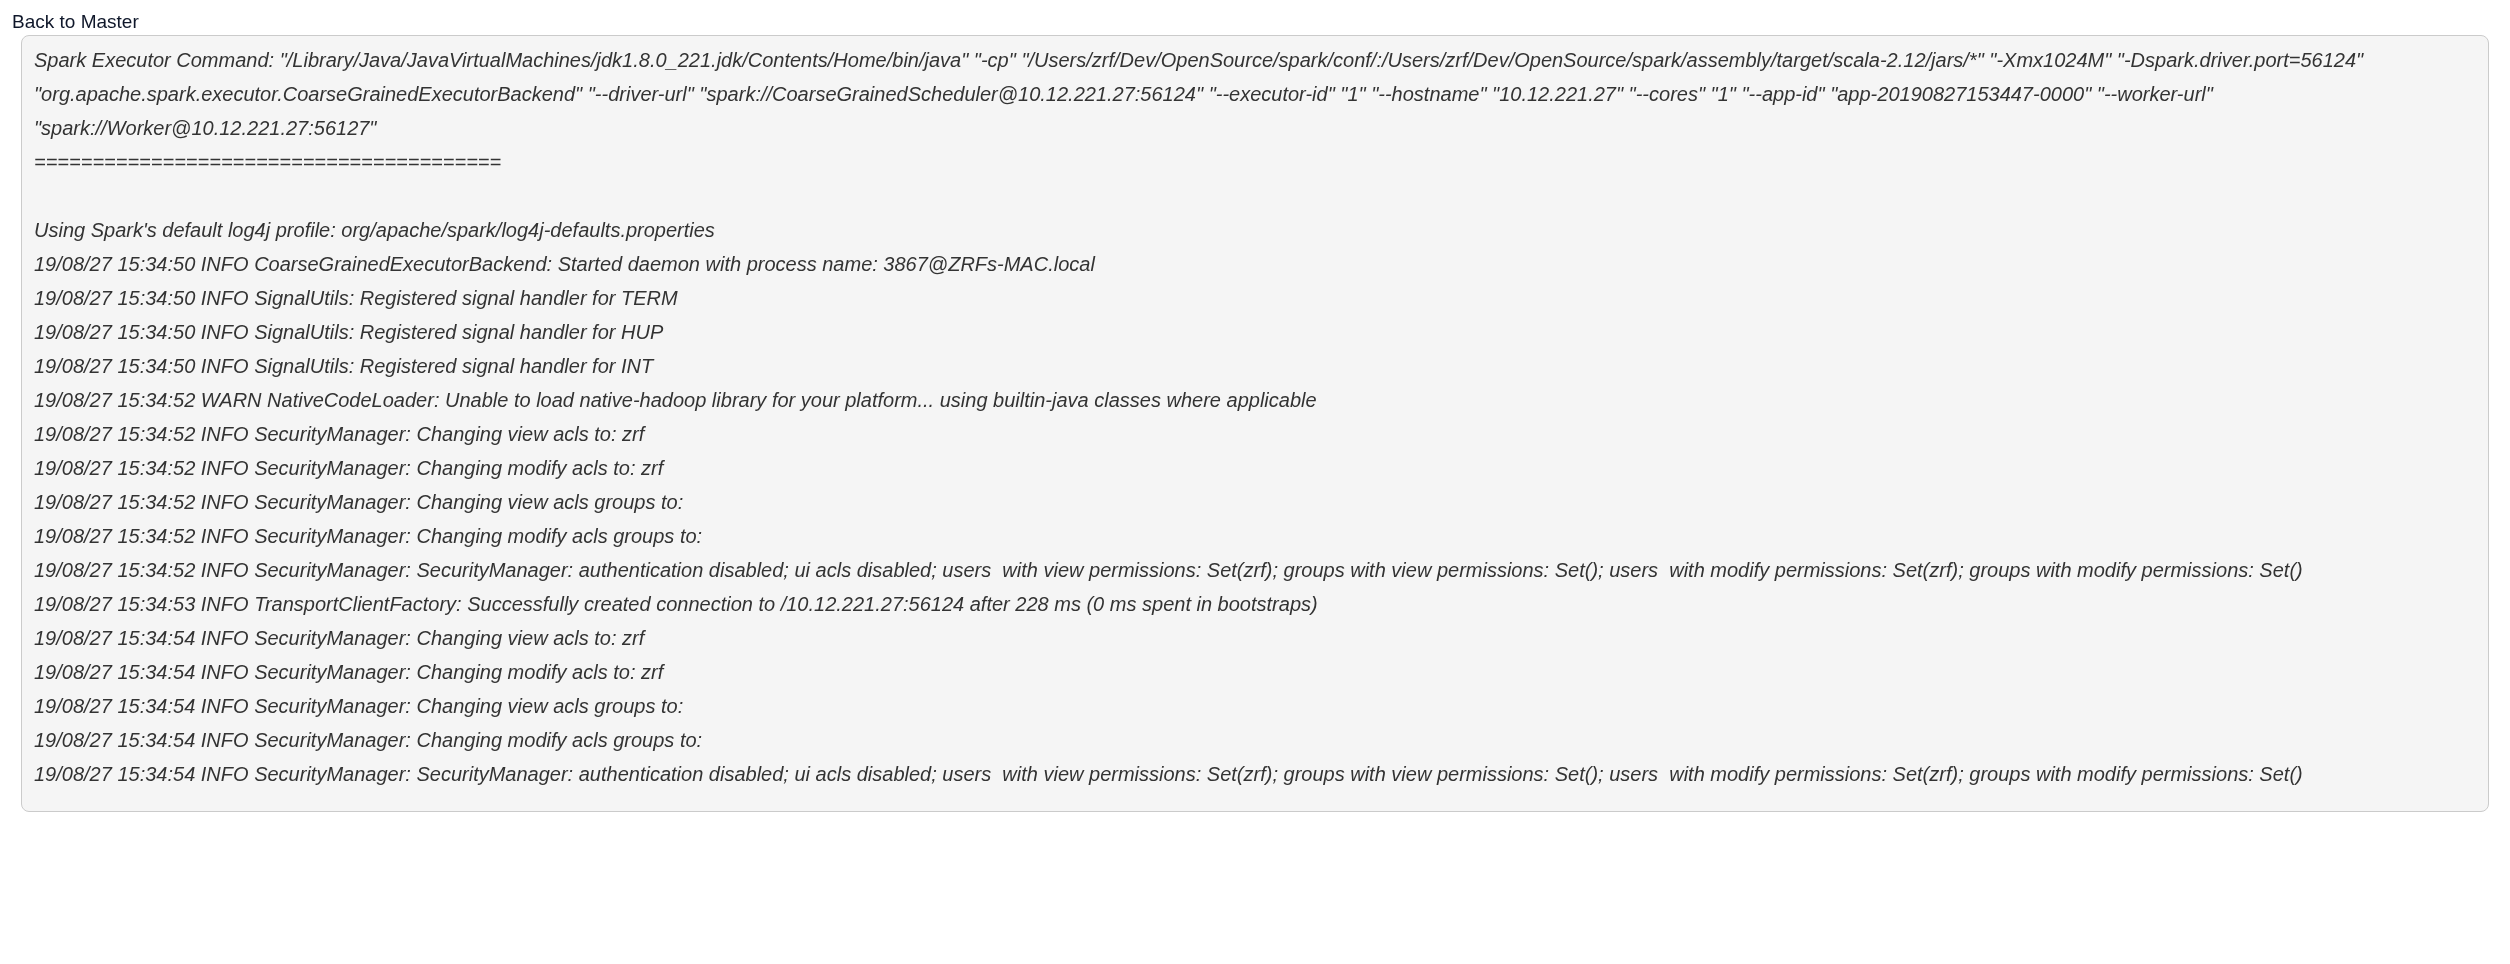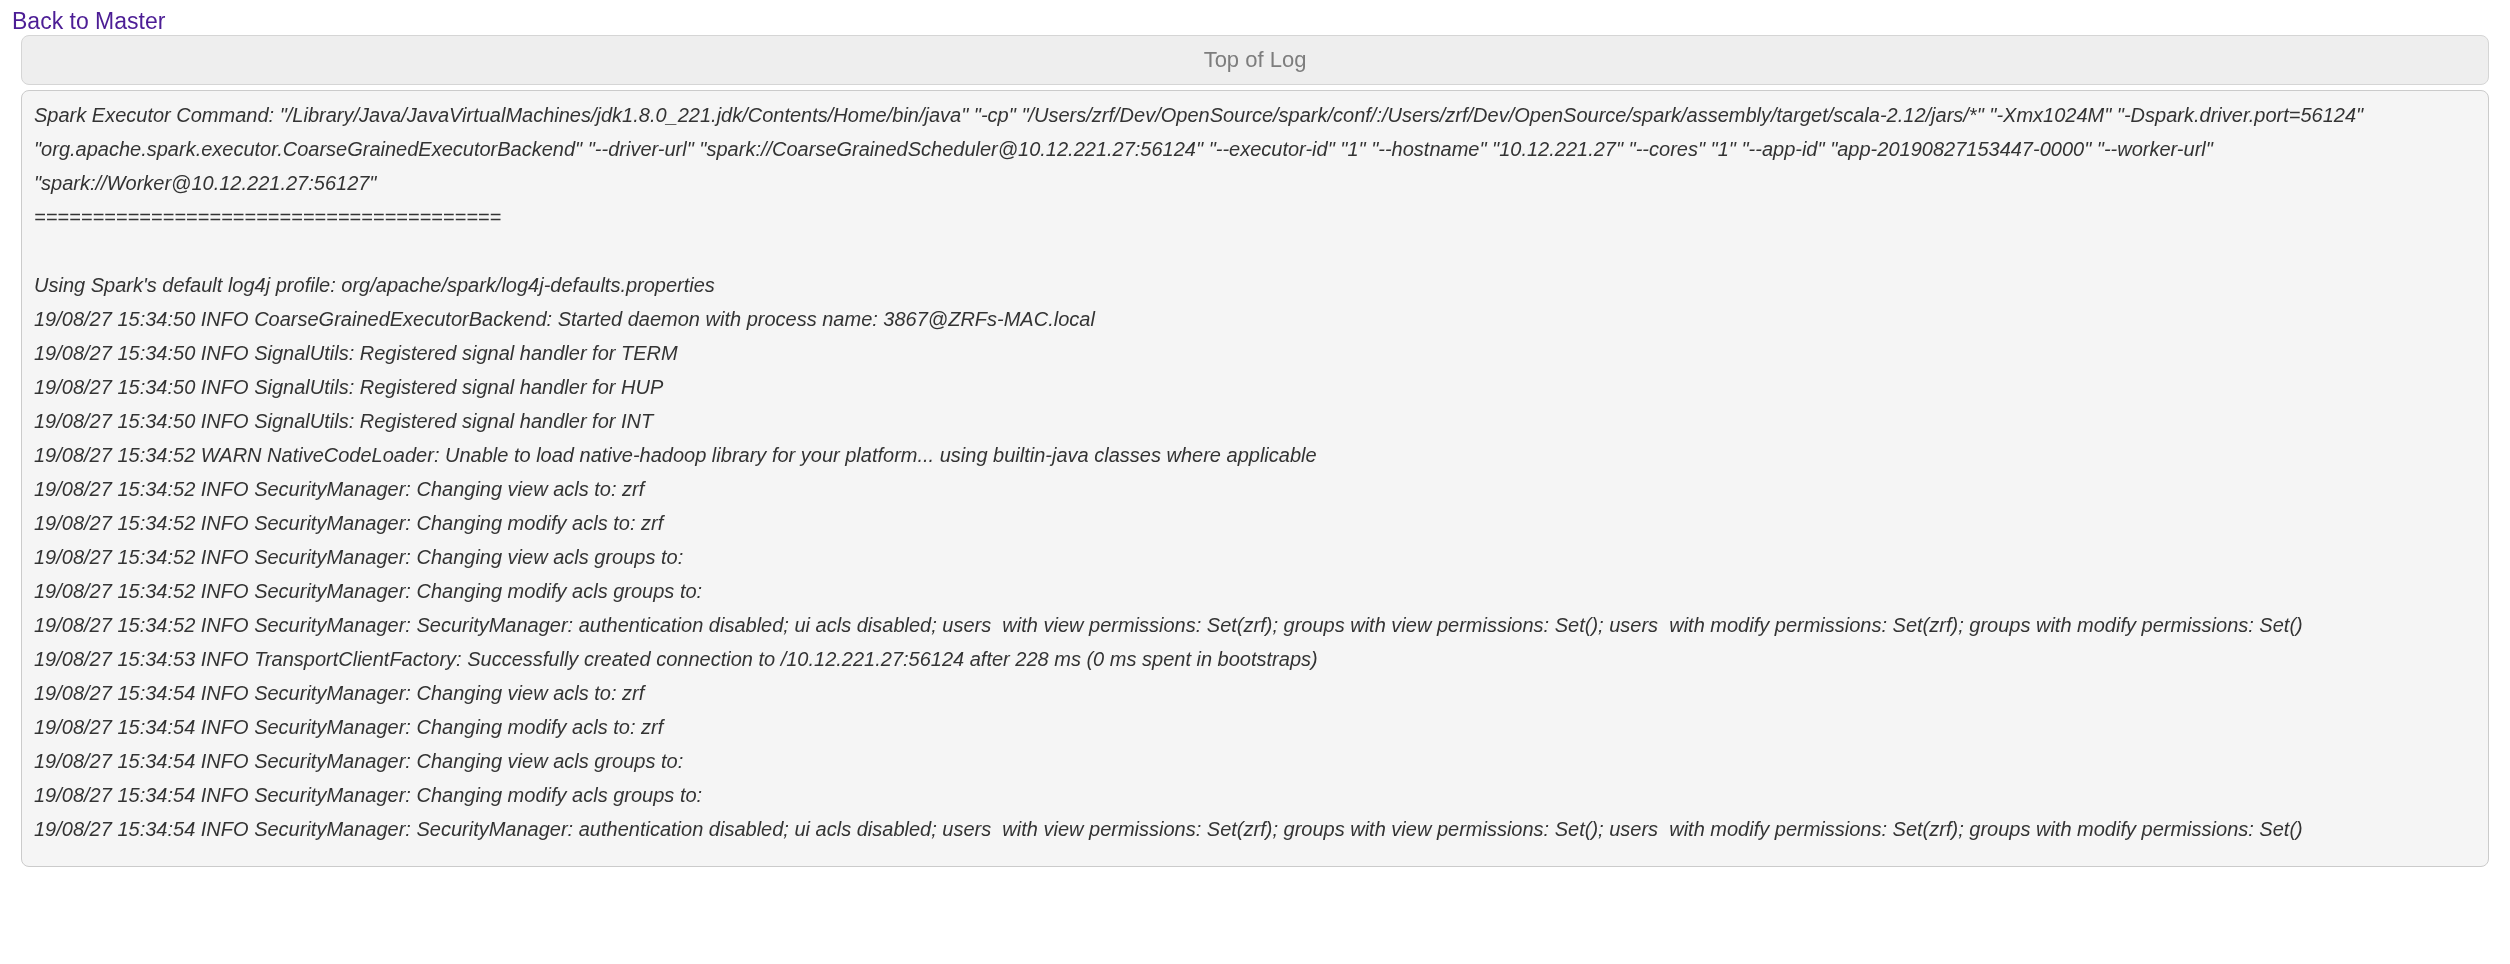--- a/index.html
+++ b/index.html
@@ -15,23 +15,23 @@
     color: #333333;
   }
   .page {
     padding: 6px 10px 0 10px;
   }
   .nav-row {
     margin: 2px 0 0 2px;
   }
   .back-link {
     display: inline-block;
-    font-size: 23px;
+    font-size: 19px;
     line-height: 27px;
-    color: #4c1d95;
+    color: #0f172a;
     text-decoration: none;
     cursor: pointer;
   }
   .byte-range {
     margin: 26px 0 22px 2px;
     font-size: 23px;
     line-height: 27px;
     color: #383838;
   }
   .top-alert {
@@ -66,21 +66,20 @@
 </head>
 <body>
 
 <div class="page">
 
   <div class="nav-row">
     <a class="back-link">Back to Master</a>
   </div>
 
 
-  <div class="top-alert">Top of Log</div>
 
   <div class="log-box">
     <pre class="log-text">Spark Executor Command: "/Library/Java/JavaVirtualMachines/jdk1.8.0_221.jdk/Contents/Home/bin/java" "-cp" "/Users/zrf/Dev/OpenSource/spark/conf/:/Users/zrf/Dev/OpenSource/spark/assembly/target/scala-2.12/jars/*" "-Xmx1024M" "-Dspark.driver.port=56124" "org.apache.spark.executor.CoarseGrainedExecutorBackend" "--driver-url" "spark://CoarseGrainedScheduler@10.12.221.27:56124" "--executor-id" "1" "--hostname" "10.12.221.27" "--cores" "1" "--app-id" "app-20190827153447-0000" "--worker-url" "spark://Worker@10.12.221.27:56127"
 ========================================
 
 Using Spark's default log4j profile: org/apache/spark/log4j-defaults.properties
 19/08/27 15:34:50 INFO CoarseGrainedExecutorBackend: Started daemon with process name: 3867@ZRFs-MAC.local
 19/08/27 15:34:50 INFO SignalUtils: Registered signal handler for TERM
 19/08/27 15:34:50 INFO SignalUtils: Registered signal handler for HUP
 19/08/27 15:34:50 INFO SignalUtils: Registered signal handler for INT

